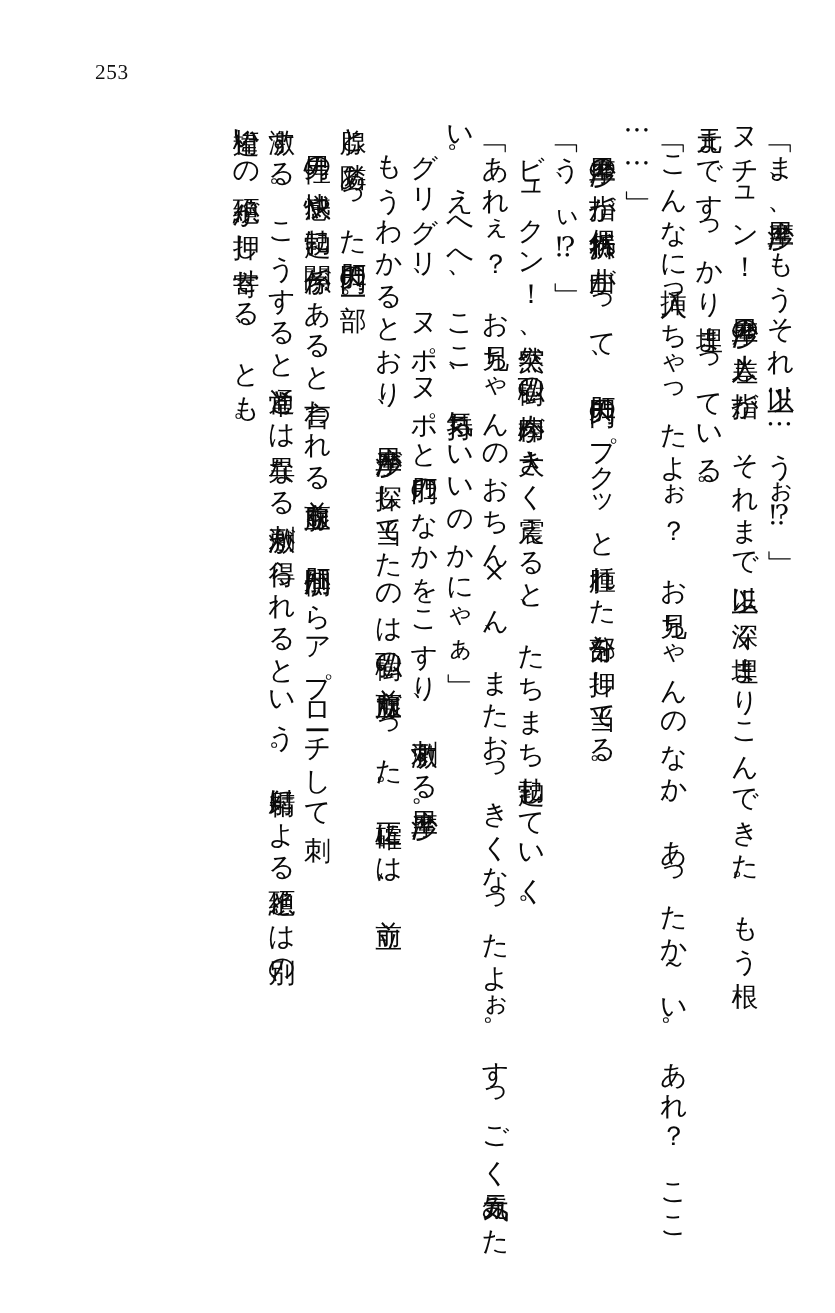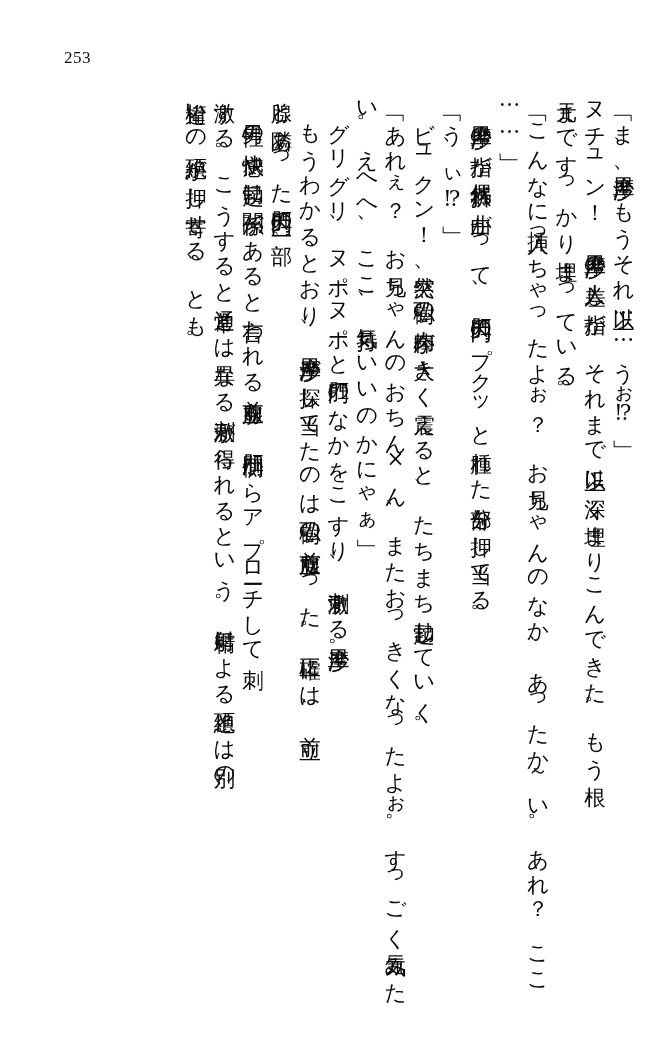--- a/index.html
+++ b/index.html
@@ -16,21 +16,21 @@
   }
   #page {
     position: relative;
     width: 668px;
     height: 1050px;
     background: #ffffff;
   }
   #page-number {
     position: absolute;
     top: 48px;
-    left: 64px;
+    left: 76px;
     font-size: 17px;
     letter-spacing: 0.5px;
     color: #111;
     font-family: "Liberation Serif", "DejaVu Serif", serif;
   }
   #text-block {
     position: absolute;
     top: 86px;
     left: 34px;
     width: 600px;

